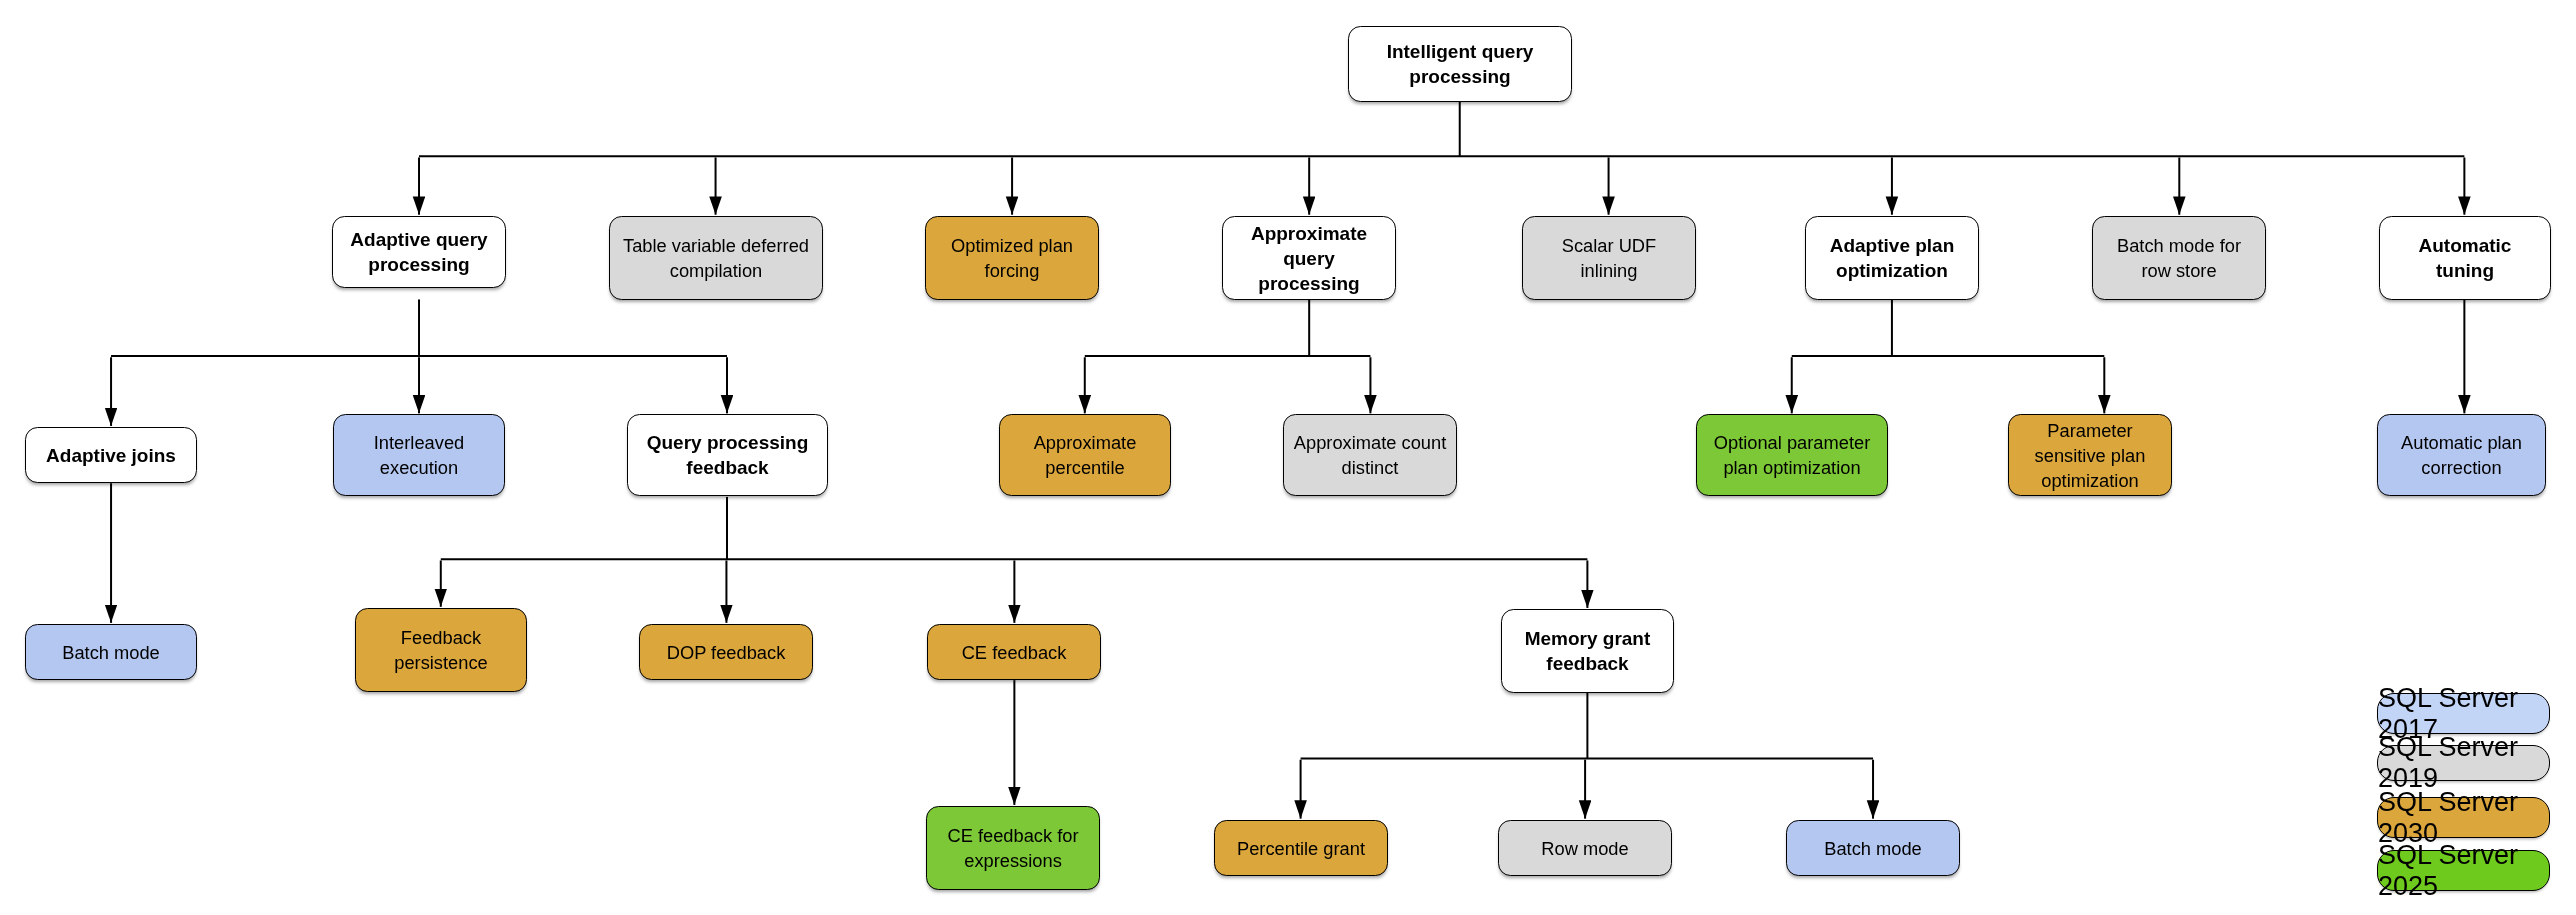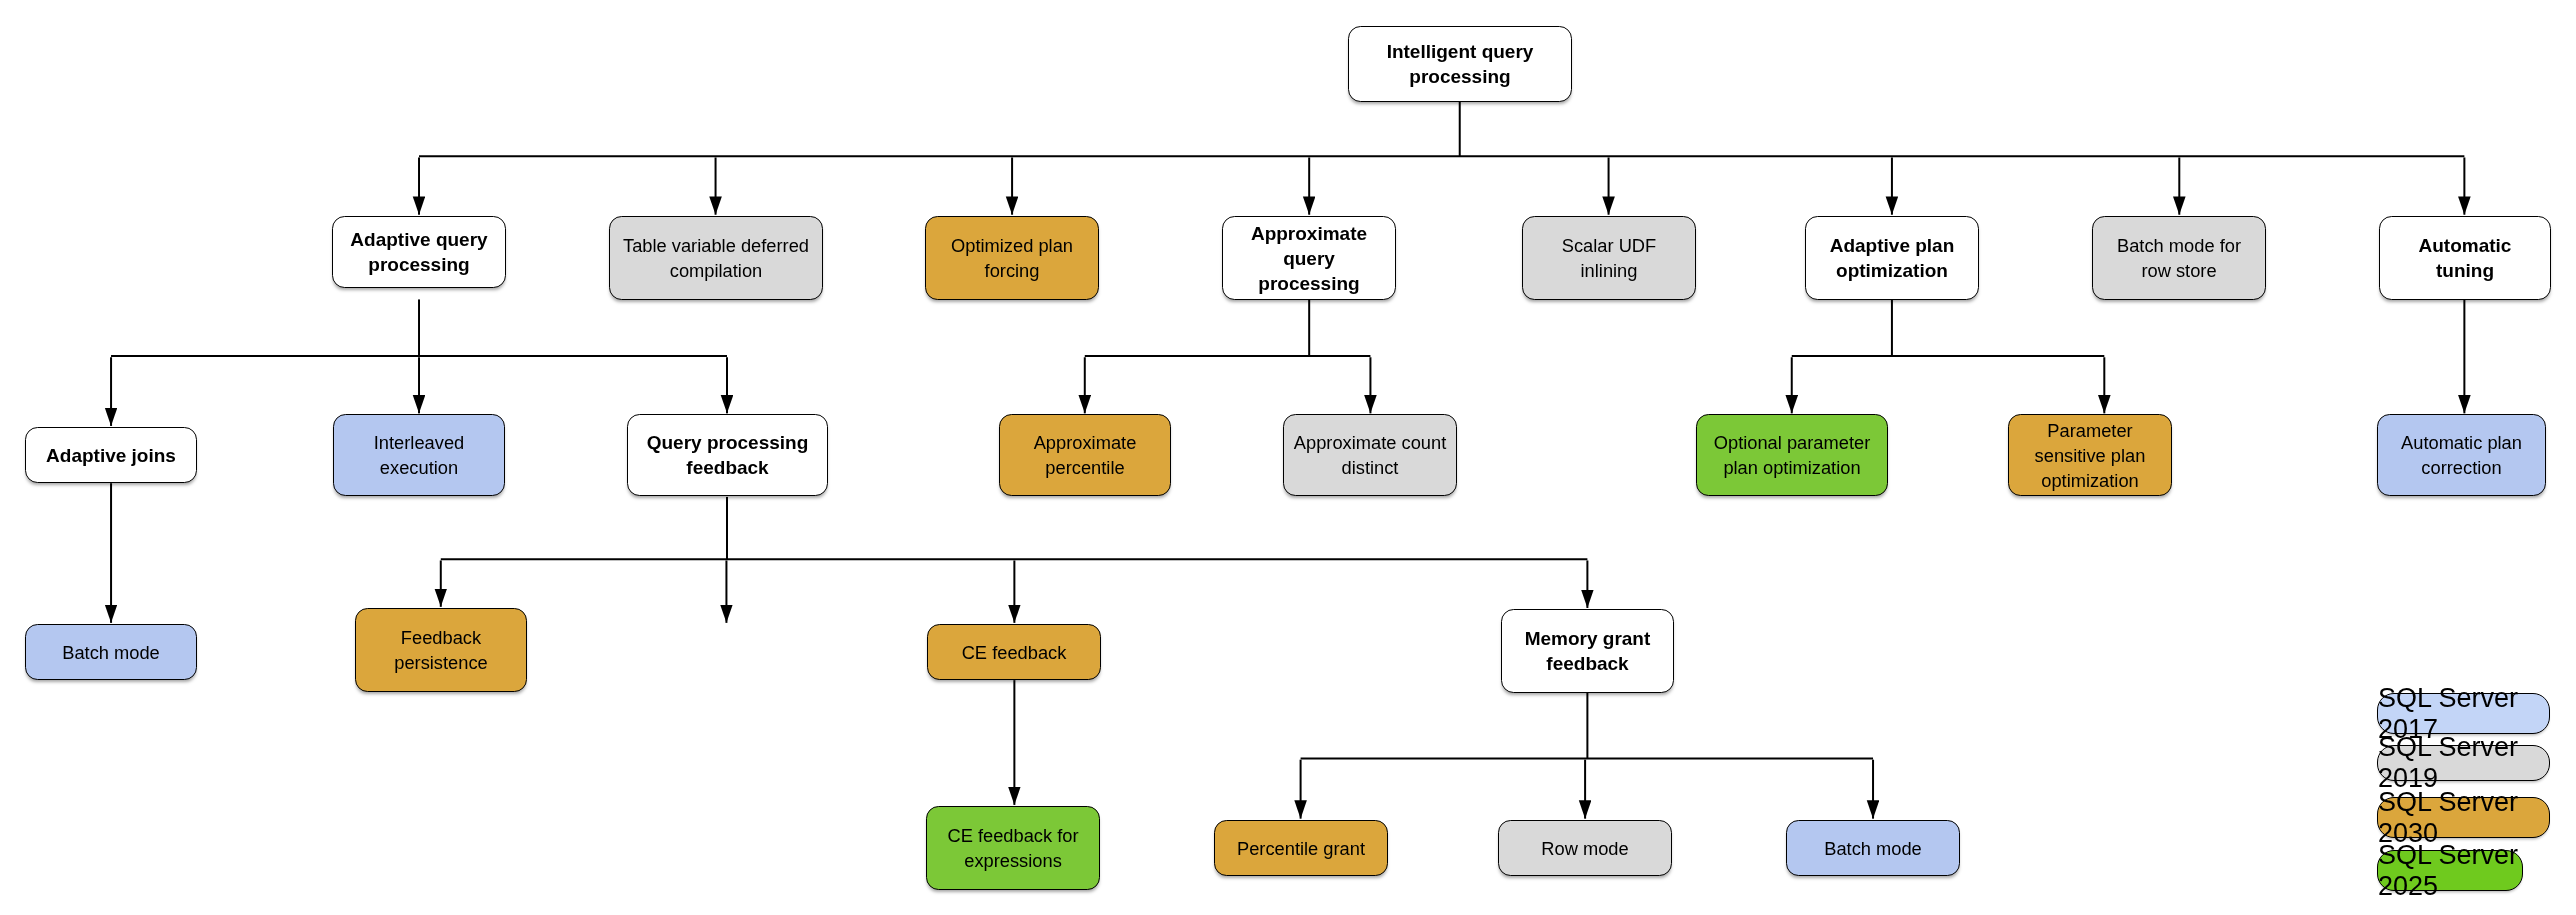--- a/index.html
+++ b/index.html
@@ -157,20 +157,23 @@
   <div class="node blue" style="left:2377px;top:414px;width:169px;height:82px;">
     <span>Automatic plan correction</span>
   </div>
 
   <div class="node blue" style="left:25px;top:624px;width:172px;height:56px;">
     <span>Batch mode</span>
   </div>
   <div class="node gold" style="left:355px;top:608px;width:172px;height:84px;">
     <span>Feedback persistence</span>
   </div>
+  <div class="node gold" style="left:639px;top:624px;width:174px;height:56px;">
+    <span>DOP feedback</span>
+  </div>
   <div class="node gold" style="left:927px;top:624px;width:174px;height:56px;">
     <span>CE feedback</span>
   </div>
   <div class="node plain" style="left:1501px;top:609px;width:173px;height:84px;">
     <span>Memory grant feedback</span>
   </div>
 
   <div class="node green" style="left:926px;top:806px;width:174px;height:84px;">
     <span>CE feedback for expressions</span>
   </div>
@@ -186,18 +189,18 @@
 
   <div class="legend-pill l2017" style="left:2377px;top:693px;width:173px;height:41px;">
     <span>SQL Server 2017</span>
   </div>
   <div class="legend-pill l2019" style="left:2377px;top:745px;width:173px;height:36px;">
     <span>SQL Server 2019</span>
   </div>
   <div class="legend-pill l2022" style="left:2377px;top:797px;width:173px;height:41px;">
     <span>SQL Server 2030</span>
   </div>
-  <div class="legend-pill l2025" style="left:2377px;top:850px;width:146px;height:41px;">
+  <div class="legend-pill l2025" style="left:2377px;top:850px;width:173px;height:41px;">
     <span>SQL Server 2025</span>
   </div>
 
 </div>
 
 
 </body></html>

